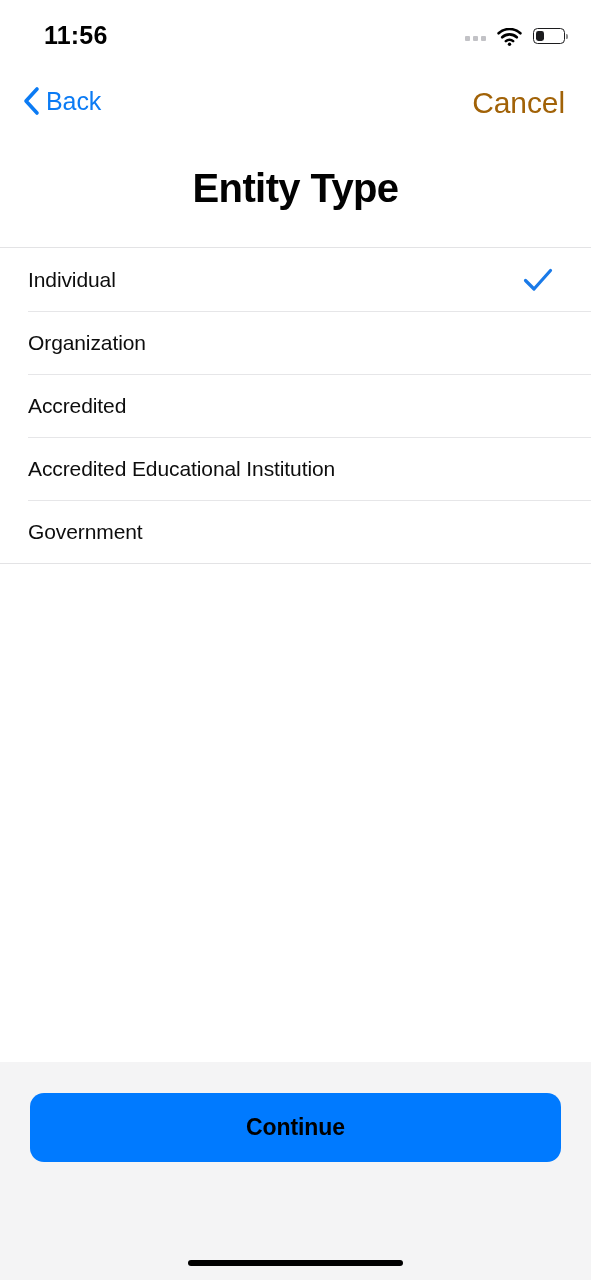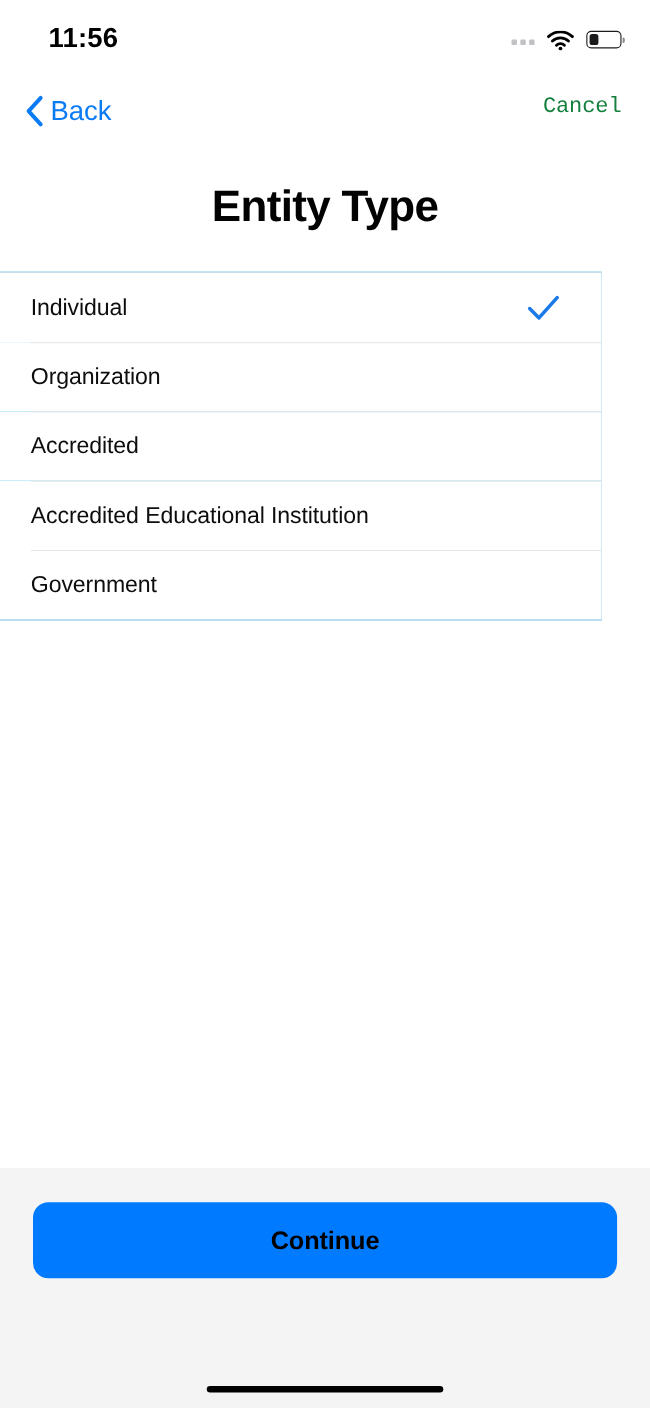--- a/index.html
+++ b/index.html
@@ -114,49 +114,48 @@
   .nav-back-label {
     font-size: 25px;
     color: #0b7bf4;
     letter-spacing: -0.1px;
   }
 
   .nav-cancel {
     position: absolute;
     right: 26px;
     top: 16px;
-    font-size: 20px;
-    color: #15803d;
+    font-size: 30px;
+    color: #a16207;
     cursor: pointer;
     letter-spacing: -0.1px;
-    font-family: Liberation Mono, monospace;
   }
 
   
   .page-title {
     position: absolute;
     top: 166px;
     left: 0;
     width: 591px;
     text-align: center;
     font-size: 40px;
     font-weight: bold;
     color: #020202;
     letter-spacing: -0.6px;
   }
 
   
   .option-list {
     position: absolute;
     top: 247px;
     left: 0;
-    width: 547px;
+    width: 591px;
     border-top: 1px solid #e3e3e5;
     border-bottom: 1px solid #e3e3e5;
-    background: #0ea5e9;
+    background: #ef4444;
   }
 
   .option-row {
     position: relative;
     height: 63px;
     display: flex;
     align-items: center;
     padding: 0 28px;
     cursor: pointer;
     background: #ffffff;

